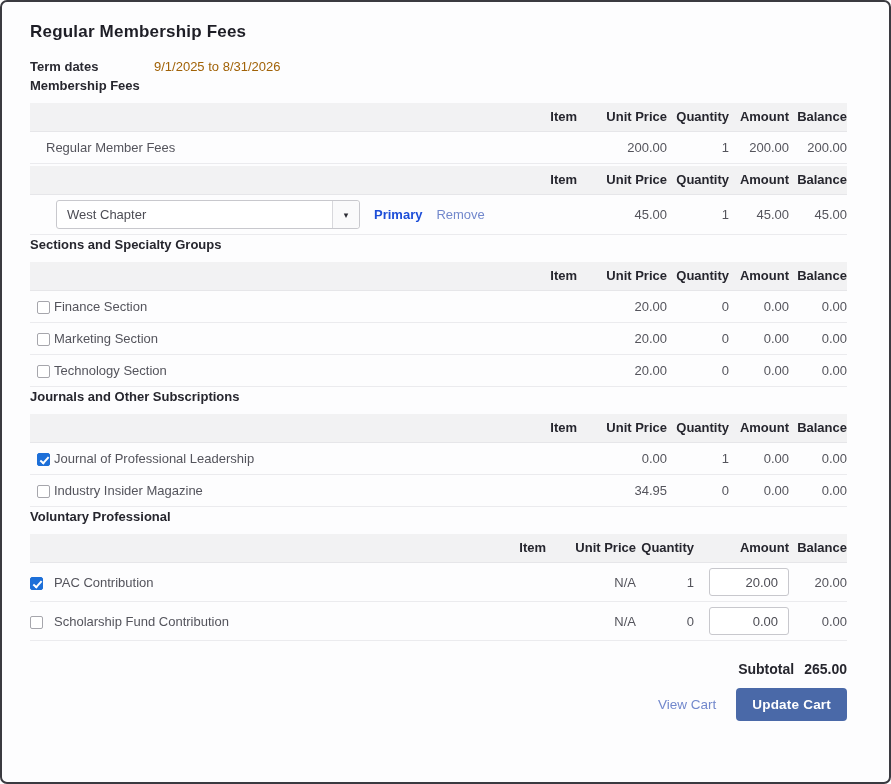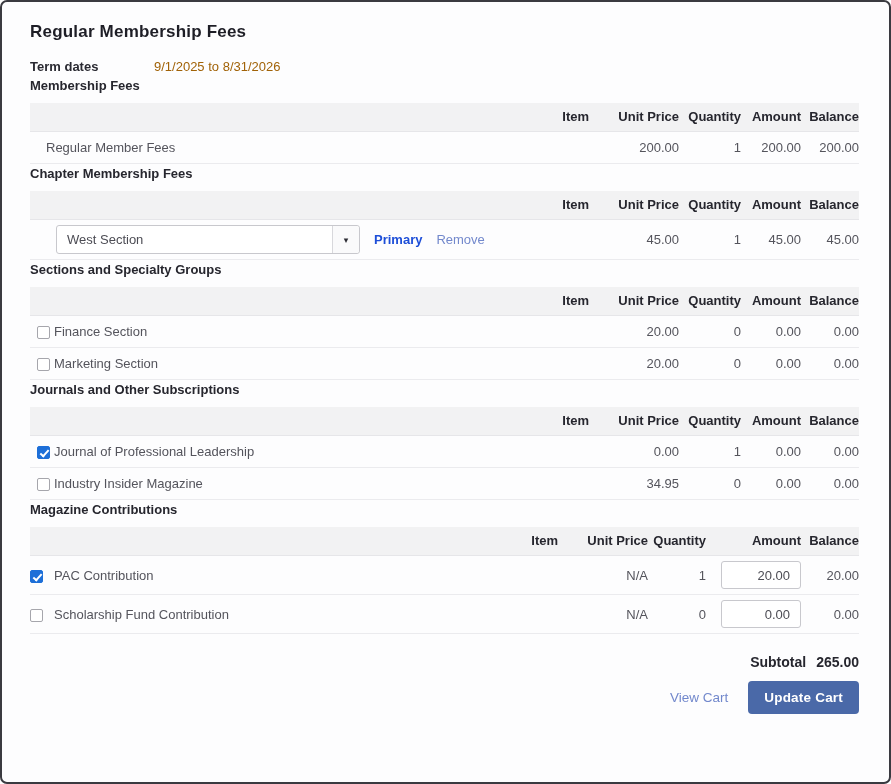--- a/index.html
+++ b/index.html
@@ -10,21 +10,21 @@
   body{
     background:#ffffff;
     font-family:"Liberation Sans", sans-serif;
     -webkit-font-smoothing:antialiased;
   }
   .frame{
     width:891px; height:784px;
     border:2px solid var(--frame);
     border-radius:7px;
     background:#fdfdfe;
-    padding:20px 30px 12px 28px;
+    padding:20px 42px 12px 28px;
     overflow:hidden;
   }
   .page-title{
     font-size:17px; font-weight:bold; color:#1e1e26;
     letter-spacing:.2px; margin-bottom:17px;
   }
   .term-row{display:flex; align-items:baseline; font-size:13px; margin-bottom:4px;}
   .term-label{font-weight:bold; color:#2a2a32; width:124px;}
   .term-value{color:#a16207;}
 
@@ -141,21 +141,20 @@
           <td class="num">200.00</td>
           <td class="num">1</td>
           <td class="num">200.00</td>
           <td class="num">200.00</td>
         </tr>
       </tbody>
     </table>
   </div>
 
   <div class="section">
-    <div class="section-heading">Chapter Membership Fees</div>
     <table>
       <colgroup>
           <col class="c-lead">
           <col>
           <col class="c-unit">
           <col class="c-qty">
           <col class="c-amt">
           <col class="c-bal">
         </colgroup>
       <thead>
@@ -167,21 +166,21 @@
         <th class="num">Amount</th>
         <th class="num">Balance</th>
       </tr>
         </thead>
       <tbody>
         <tr class="tall">
           <td class="lead"></td>
           <td>
             <div class="chapter-cell">
               <div class="select">
-                <span class="select-text">West Section</span>
+                <span class="select-text">West Chapter</span>
                 <span class="select-caret">▾</span>
               </div>
               <span class="primary-label">Primary</span>
               <a class="remove-link">Remove</a>
             </div>
           </td>
           <td class="num">45.00</td>
           <td class="num">1</td>
           <td class="num">45.00</td>
           <td class="num">45.00</td>
@@ -221,20 +220,28 @@
           <td class="num">0.00</td>
         </tr>
         <tr>
           <td class="lead"><span class="cb"></span></td>
           <td>Marketing Section</td>
           <td class="num">20.00</td>
           <td class="num">0</td>
           <td class="num">0.00</td>
           <td class="num">0.00</td>
         </tr>
+        <tr>
+          <td class="lead"><span class="cb"></span></td>
+          <td>Technology Section</td>
+          <td class="num">20.00</td>
+          <td class="num">0</td>
+          <td class="num">0.00</td>
+          <td class="num">0.00</td>
+        </tr>
       </tbody>
     </table>
   </div>
 
   <div class="section">
     <div class="section-heading">Journals and Other Subscriptions</div>
     <table>
       <colgroup>
           <col class="c-lead">
           <col>
@@ -268,21 +275,21 @@
           <td class="num">34.95</td>
           <td class="num">0</td>
           <td class="num">0.00</td>
           <td class="num">0.00</td>
         </tr>
       </tbody>
     </table>
   </div>
 
   <div class="section">
-    <div class="section-heading">Magazine Contributions</div>
+    <div class="section-heading">Voluntary Professional</div>
     <table class="voluntary">
       <colgroup>
           <col class="c-lead">
           <col>
           <col class="c-unit">
           <col class="c-qty">
           <col class="c-amt">
           <col class="c-bal">
         </colgroup>
       <thead>

